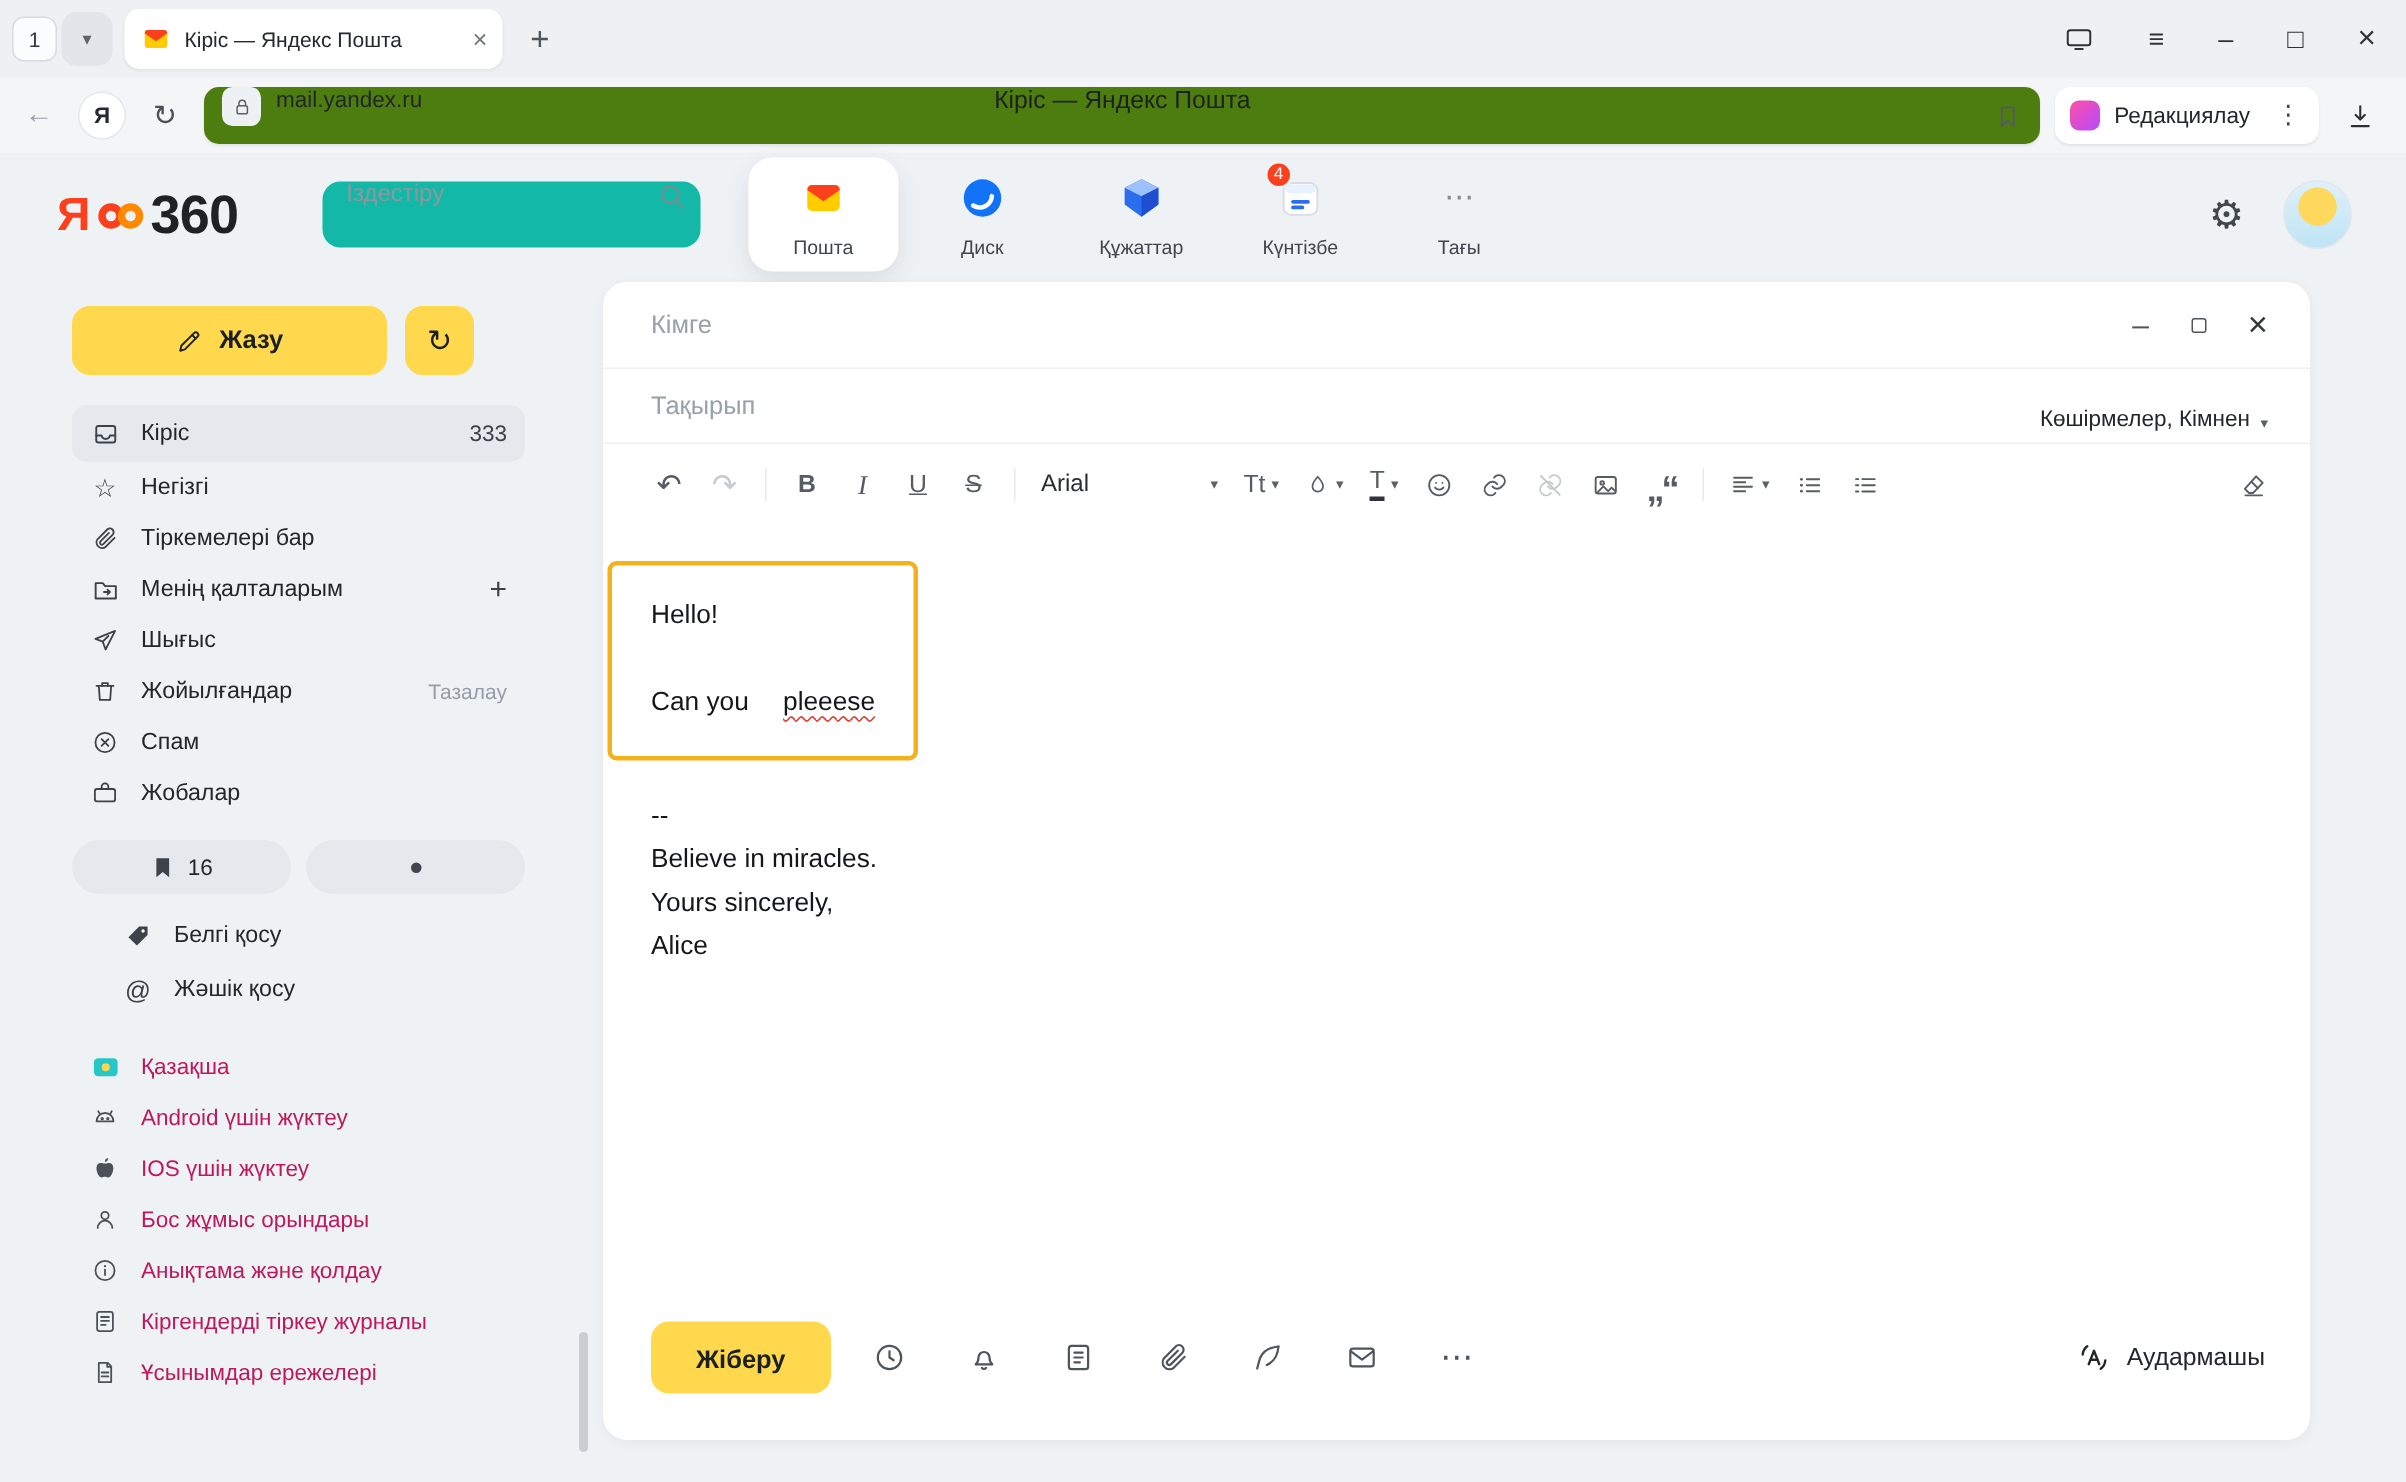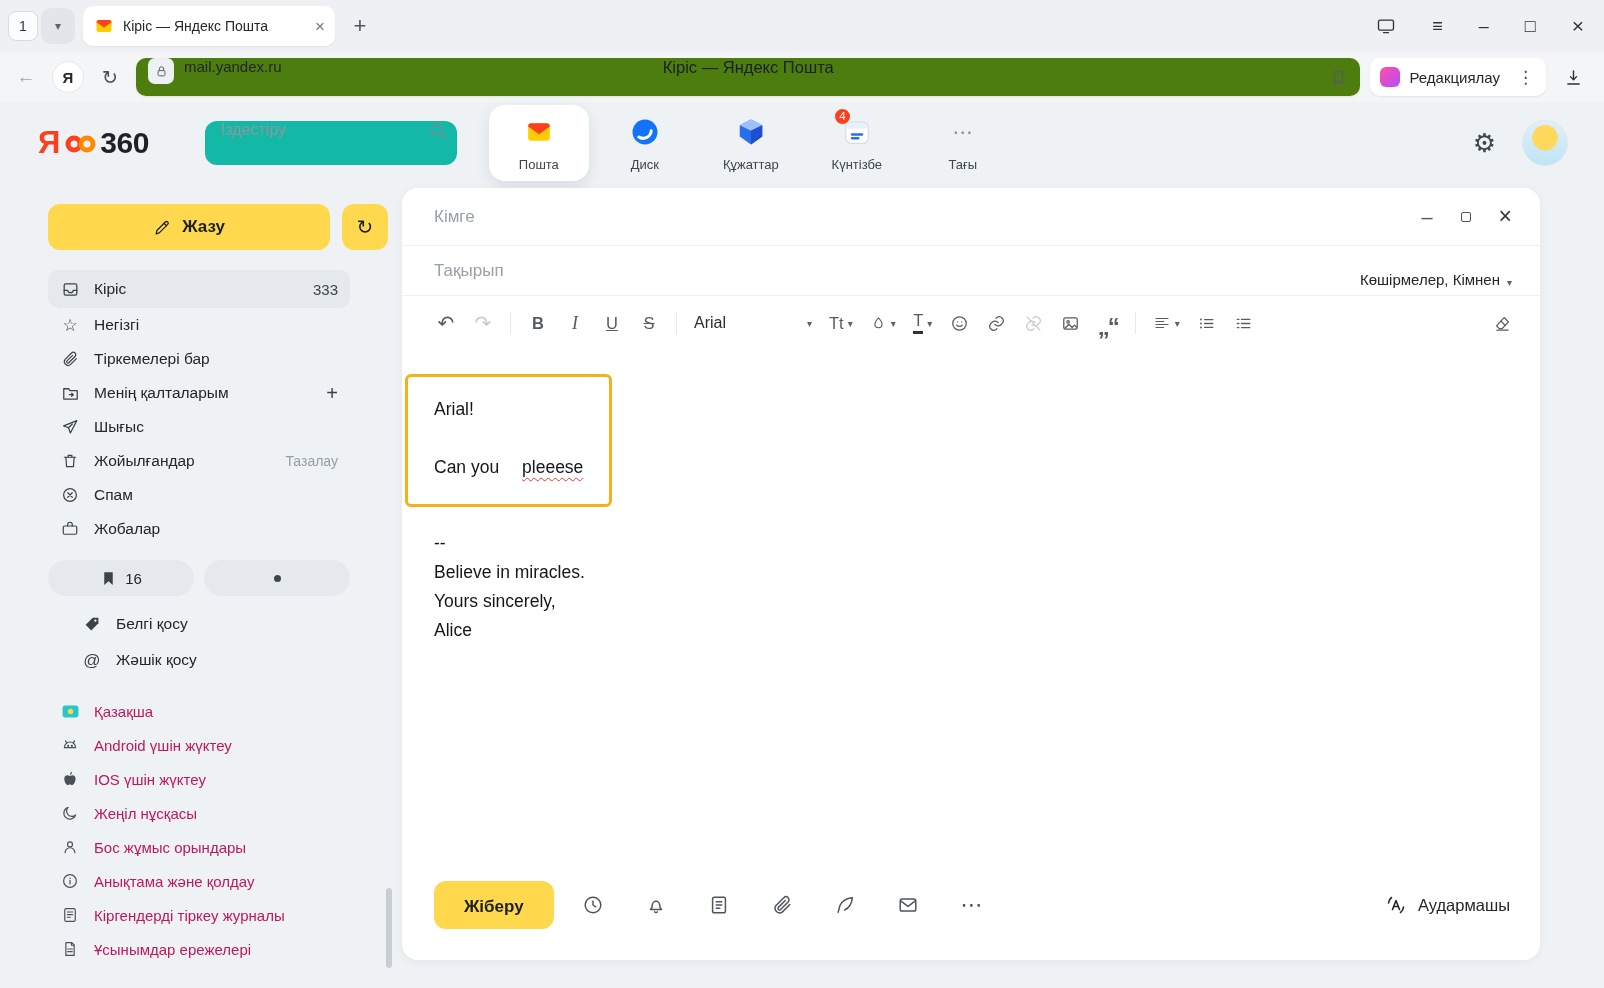--- a/index.html
+++ b/index.html
@@ -38,42 +38,42 @@
   .edit-ic { width:20px; height:20px; border-radius:6px; background:linear-gradient(135deg,#ff4fa3,#b44cff); }
   .edit-label { font-size:15px; color:#23262a; }
   .kebab-btn { font-size:17px; color:#43484e; padding:0 8px; }
   .dl-btn { width:34px; color:#2c3034; display:flex; justify-content:center; }
 
   
   .page { height:886px; background:#eff2f5; }
   .appheader { height:82px; display:flex; align-items:center; padding:0 36px 0 38px; }
   .logo { display:flex; align-items:center; gap:3px; font-weight:700; }
   .logo-ya { color:#fc3f1d; font-size:31px; }
-  .logo-360 { color:#1e2125; font-size:30px; letter-spacing:-.5px; }
+  .logo-360 { color:#1e2125; font-size:36px; letter-spacing:-.5px; }
   .search { margin-left:56px; width:252px; height:44px; background:#14b8a6; border-radius:12px; display:flex; align-items:flex-start; padding:0 14px 0 16px; }
   .search input { flex:1; font-size:16px; color:#333; }
   .search input::placeholder { color:#8e96a0; }
   .search .mag { color:#81888f; }
   .services { display:flex; align-items:flex-start; margin-left:32px; gap:6px; }
   .svc { width:100px; height:76px; display:flex; flex-direction:column; align-items:center; justify-content:center; gap:8px; border-radius:16px; }
   .svc.active { background:#fff; box-shadow:0 6px 16px rgba(30,40,60,.10);align-items:center; }
   .svc-label { font-size:13px; color:#3f454d; }
   .svc-ic { height:34px; display:flex; align-items:center; justify-content:center; position:relative; }
   .svc-badge { position:absolute; top:-8px; left:-9px; min-width:19px; height:19px; border-radius:10px; background:#fc3f1d; color:#fff; font-size:11.5px; display:flex; align-items:center; justify-content:center; border:2px solid #eff2f5; padding:0 4px; }
   .more-dots { font-size:20px; color:#868d94; }
   .gear-btn { margin-left:auto; font-size:26px; color:#3f464d; }
   .avatar { width:46px; height:46px; border-radius:50%; margin-left:26px; border:1px solid #e2e6ea;
             background: radial-gradient(circle at 50% 38%, #ffd95e 0 36%, rgba(0,0,0,0) 37%),
                         linear-gradient(180deg,#dff0fa 0%, #bfe4f5 100%); }
 
   
   .content { display:flex; align-items:flex-start; padding-left:24px; height:804px; position:relative; }
   .sidebar { width:372px; flex:none; padding-top:20px; }
   .compose-row { display:flex; gap:12px; margin-left:24px; }
-  .compose-btn { width:282px; height:46px; background:#ffd84d; border-radius:12px; display:flex; align-items:center; justify-content:center; gap:10px; font-size:17px; font-weight:700; color:#1d2023; }
+  .compose-btn { width:210px; height:46px; background:#ffd84d; border-radius:12px; display:flex; align-items:center; justify-content:center; gap:10px; font-size:17px; font-weight:700; color:#1d2023; }
   .refresh-btn { width:46px; height:46px; background:#ffd84d; border-radius:12px; font-size:20px; color:#1d2023; display:flex; align-items:center; justify-content:center; }
   .folders { margin:20px 0 0 24px; width:302px; }
   .frow { height:34px; display:flex; align-items:center; gap:14px; padding:0 12px; border-radius:10px; font-size:15.5px; color:#23262a; }
   .frow.active { background:#e5e9ee; height:38px; }
   .fic { width:20px; color:#3c424a; display:flex; justify-content:center; font-size:17px; line-height:1; }
   .fcount { margin-left:auto; font-size:15px; color:#3c424a; }
   .faction { margin-left:auto; font-size:14px; color:#969da7; }
   .fplus { margin-left:auto; font-size:20px; color:#3c424a; line-height:1; }
   .pills { display:flex; gap:10px; margin:14px 0 10px 24px; }
   .pill { width:146px; height:36px; background:#e5e9ee; border-radius:18px; display:flex; align-items:center; justify-content:center; gap:8px; font-size:15px; color:#23262a; }
@@ -393,28 +393,20 @@
               <svg width="18" height="18" viewBox="0 0 24 24">
                 <path d="M15.5 7c2.3 0 3.9 1.7 3.9 4.5 0 3.8-2.3 8.5-4.8 8.5-1 0-1.4-.6-2.7-.6s-1.7.6-2.7.6C6.7 20 4.4 15.3 4.4 11.5 4.4 8.7 6 7 8.3 7c1.1 0 2 .6 3.6.6S14.4 7 15.5 7z" fill="#4a5158"></path>
                 <path d="M12 6.2c-.3-1.8.9-3.4 2.7-3.6.2 1.8-1 3.4-2.7 3.6z" fill="#4a5158"></path>
               </svg>
             </span>
           <span>IOS үшін жүктеу</span>
         </div>
         <div class="lrow">
           <span class="fic">
               <svg class="ic" width="18" height="18" viewBox="0 0 24 24">
-                <path d="M19.5 14.5A8 8 0 1 1 9.5 4.5a6.5 6.5 0 0 0 10 10z"></path>
-              </svg>
-            </span>
-          <span>Жеңіл нұсқасы</span>
-        </div>
-        <div class="lrow">
-          <span class="fic">
-              <svg class="ic" width="18" height="18" viewBox="0 0 24 24">
                 <circle cx="12" cy="8.5" r="3.3"></circle>
                 <path d="M5.5 19.5a6.5 6.5 0 0 1 13 0"></path>
               </svg>
             </span>
           <span>Бос жұмыс орындары</span>
         </div>
         <div class="lrow">
           <span class="fic">
               <svg class="ic" width="18" height="18" viewBox="0 0 24 24">
                 <circle cx="12" cy="12" r="8.5"></circle>
@@ -548,21 +540,21 @@
             <svg class="ic" width="19" height="19" viewBox="0 0 24 24">
               <path d="M14 4.5l5.5 5.5-8 8.5H8L4.5 15z"></path>
               <path d="M10 9l5.5 5.5"></path>
               <path d="M5 20.5h14"></path>
             </svg>
           </button>
       </div>
 
       <div class="cbody">
         <div class="annot">
-          <div>Arial!</div>
+          <div>Hello!</div>
           <div class="blankline"></div>
           <div><span>Can you </span><span class="wavy">pleeese</span></div>
         </div>
         <div class="sig">
           <div>--</div>
           <div>Believe in miracles.</div>
           <div>Yours sincerely,</div>
           <div>Alice</div>
         </div>
       </div>

